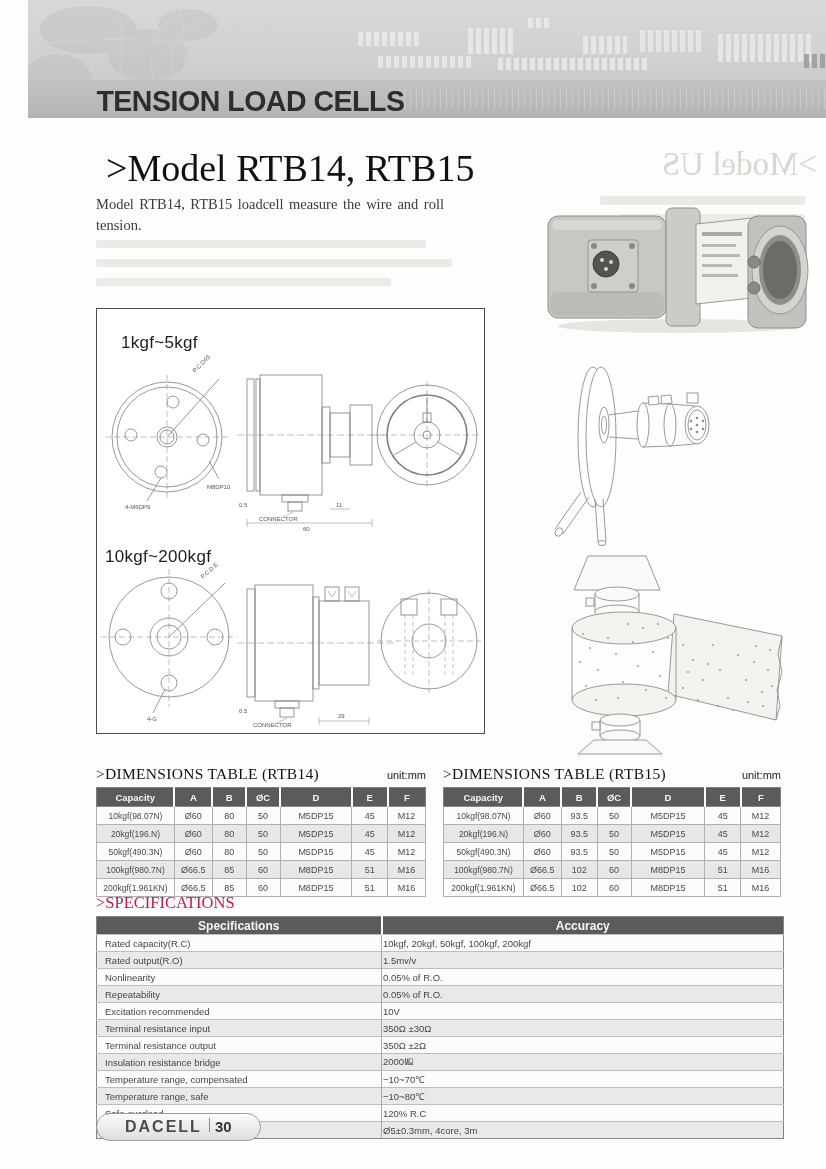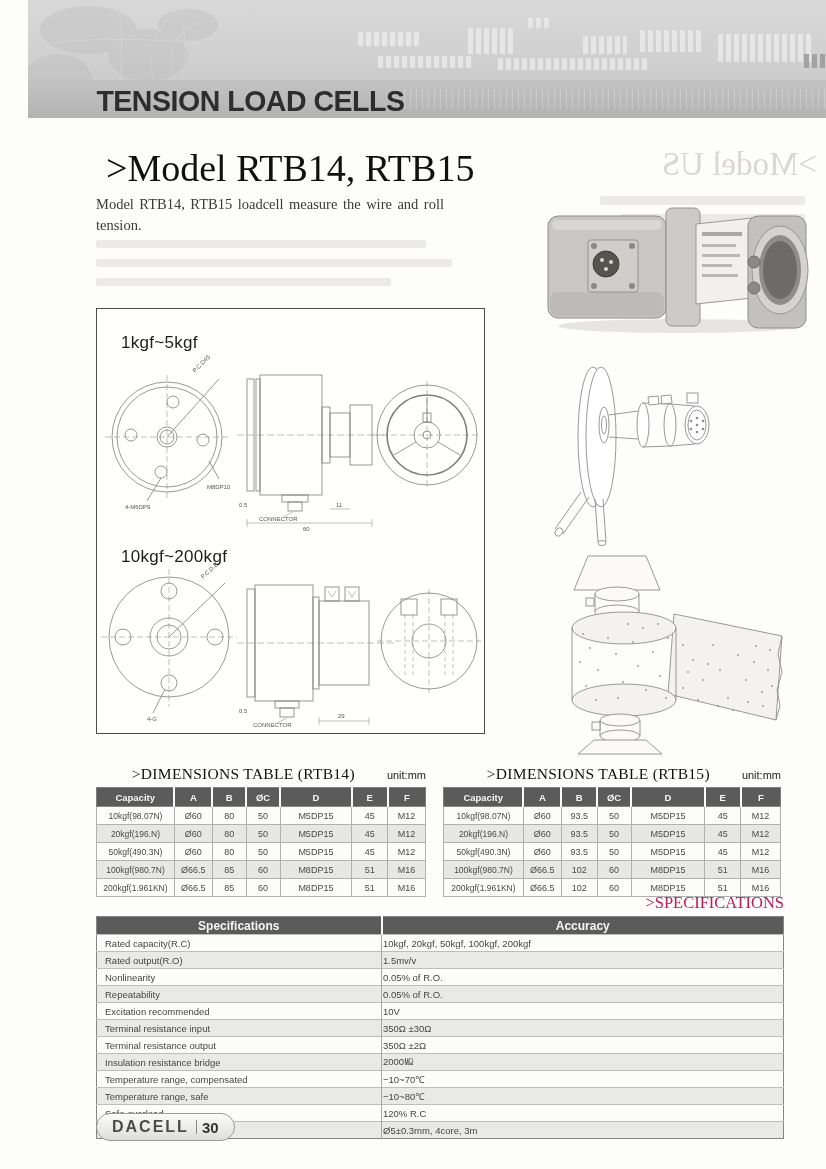--- a/index.html
+++ b/index.html
@@ -31,28 +31,28 @@
   .model-desc{position:absolute;left:96px;top:194px;width:348px;font-family:"Liberation Serif",serif;
     font-size:14.5px;line-height:1.45;color:#3a3a3a;text-align:justify;z-index:3;}
 
   .photo{position:absolute;left:540px;top:196px;z-index:3;}
 
   
   .draw-box{position:absolute;left:96px;top:308px;width:387px;height:424px;border:1px solid #4c4c4c;
     background:#fffffe;z-index:3;}
   .range-label{position:absolute;font-size:17px;color:#1d1d1d;letter-spacing:.3px;}
   .rl1{left:24px;top:24px;}
-  .rl2{left:24px;top:238px;text-align:right;}
+  .rl2{left:8px;top:238px;text-align:right;}
   .tech{position:absolute;left:0;}
   .tech text{font-family:"Liberation Sans",sans-serif;fill:#555;}
 
   .illus{position:absolute;z-index:2;}
 
   
-  .sec-head{position:absolute;display:flex;align-items:baseline;justify-content:flex-end;z-index:3;}
+  .sec-head{position:absolute;display:flex;align-items:baseline;justify-content:space-between;z-index:3;}
   .sec-title{font-family:"Liberation Serif",serif;font-size:15.5px;letter-spacing:.3px;color:#121212;white-space:nowrap;}
   .sec-unit{font-size:11px;color:#222;margin-left:32px;}
   .spec-title{font-family:"Liberation Serif",serif;font-size:16.5px;color:#be185d;}
 
   
   table{border-collapse:collapse;background:#fcfcfb;z-index:3;}
   .dim-table,.spec-table{position:absolute;}
   .dim-table{font-size:9px;color:#4a4a4a;}
   .dim-table th{background:#5b5b5b;color:#f6f6f6;font-size:9.5px;font-weight:bold;height:16px;
     border-left:2px solid #fafafa;border-bottom:1px solid #888;}
@@ -64,22 +64,22 @@
 
   .spec-table{font-size:9.5px;color:#454545;border:1px solid #858585;}
   .spec-table th{background:#5b5b5b;color:#f6f6f6;font-size:12px;font-weight:bold;height:15px;
     border-left:2px solid #fafafa;}
   .spec-table th:first-child{border-left:none;}
   .spec-table td{height:14px;text-align:left;border-top:1px solid #bdbdbd;border-left:1px solid #a8a8a8;}
   .spec-table td:first-child{text-align:left;padding-left:8px;border-left:none;}
   .spec-table tbody tr:nth-child(even){background:#e9e9e8;}
 
   
-  .footer-pill{position:absolute;left:96px;top:1113px;display:inline-flex;align-items:center;
-    padding:4px 15px;border:1px solid #9a9a9a;border-radius:15px;z-index:6;
+  .footer-pill{position:absolute;left:96px;top:1113px;display:inline-flex;align-items:flex-start;
+    padding:4px 28px;border:1px solid #9a9a9a;border-radius:15px;z-index:6;
     background:linear-gradient(to bottom,#fbfbfa,#dededc);box-shadow:inset 0 1px 0 #ffffff;}
   .brand{font-size:16px;font-weight:bold;letter-spacing:2px;color:#4c4c4c;}
   .pill-div{width:1px;height:14px;background:#8a8a8a;margin:0 5px 0 7px;}
   .pagenum{font-size:15px;font-weight:bold;color:#333;}
 </style>
 </head>
 <body>
 
 <div class="scan">
 

